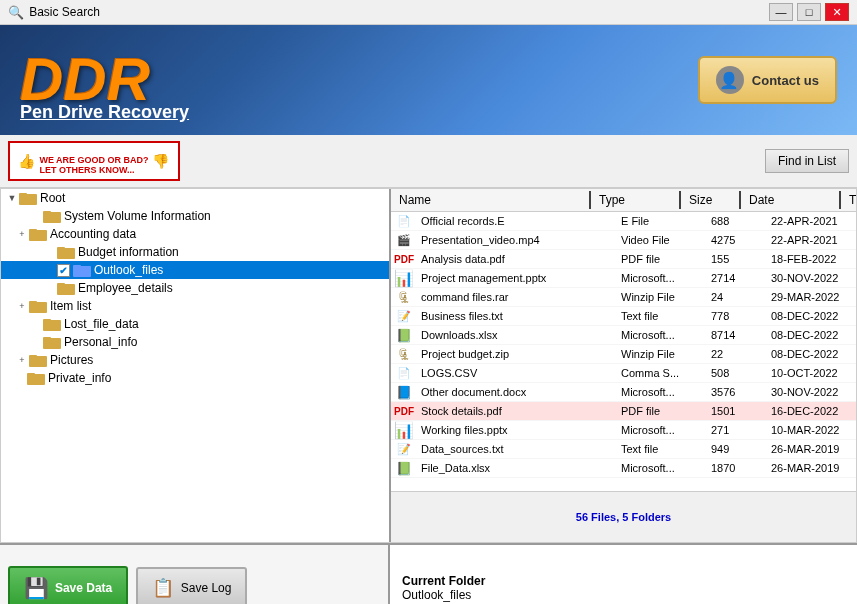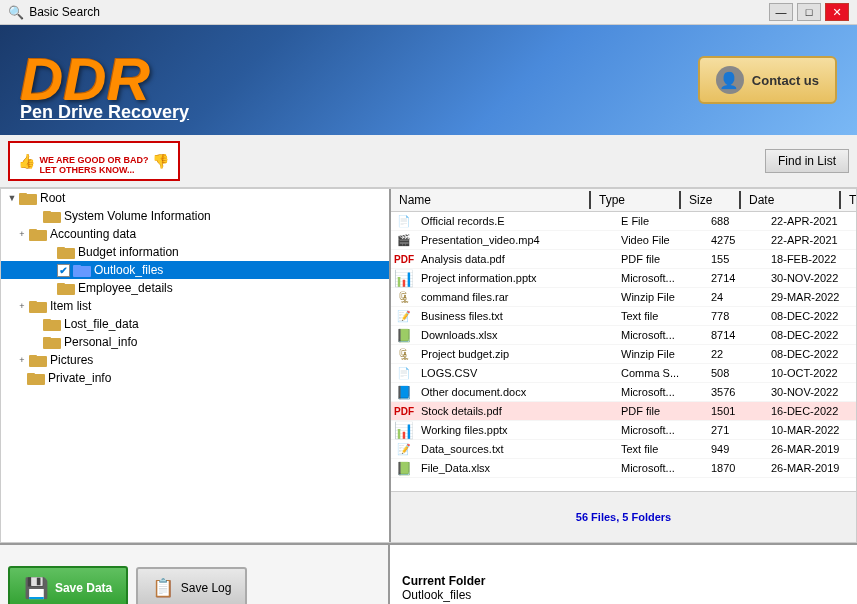--- a/index.html
+++ b/index.html
@@ -278,21 +278,21 @@
         <span class="file-icon icon-pdf" style="font-size:10px; font-weight:bold; color:#cc0000;">PDF</span>
         <div class="file-cell col-name" style="width:186px;">Analysis data.pdf</div>
         <div class="file-cell col-type">PDF file</div>
         <div class="file-cell col-size">155</div>
         <div class="file-cell col-date">18-FEB-2022</div>
 
       </div>
 
       <div class="file-row">
         <span class="file-icon icon-ppt" style="font-size:16px;">📊</span>
-        <div class="file-cell col-name" style="width:186px;">Project information.pptx</div>
+        <div class="file-cell col-name" style="width:186px;">Project management.pptx</div>
         <div class="file-cell col-type">Microsoft...</div>
         <div class="file-cell col-size">2714</div>
         <div class="file-cell col-date">30-NOV-2022</div>
 
       </div>
 
       <div class="file-row">
         <span class="file-icon icon-zip">🗜</span>
         <div class="file-cell col-name" style="width:186px;">command files.rar</div>
         <div class="file-cell col-type">Winzip File</div>

